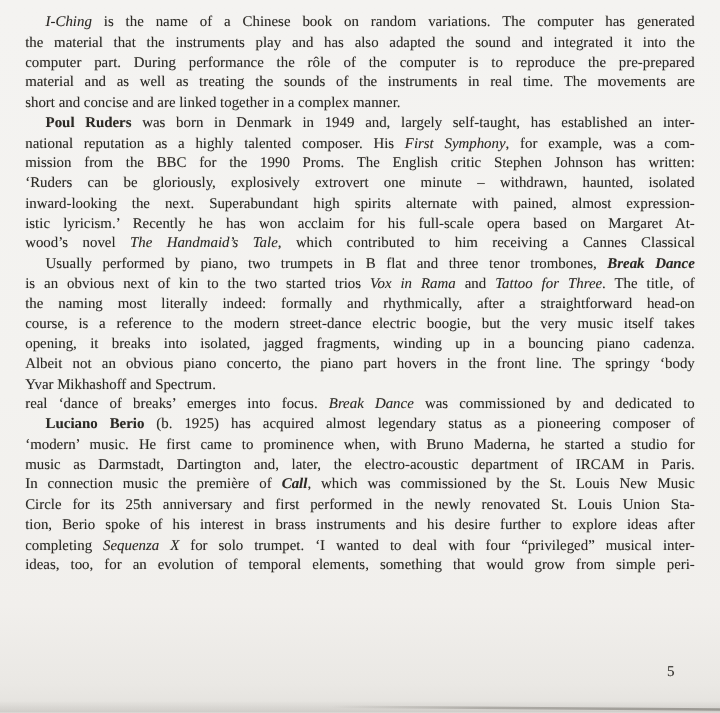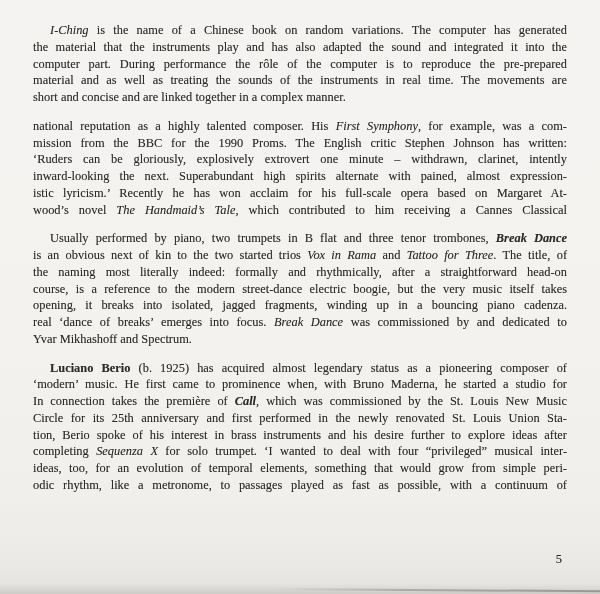--- a/index.html
+++ b/index.html
@@ -11,21 +11,21 @@
   .page {
     position: relative; width: 600px; height: 594px;
     background: linear-gradient(180deg, #f4f3f1 0%, #f3f2ef 55%, #f1efec 85%, #eae8e4 96%, #e3e1dd 100%);
     color: #2c2a26;
   }
   .text-column {
     position: absolute; top: 10px; left: 21px; width: 558px;
     font-size: 12.4px; line-height: 16.75px;
     text-shadow: 0 0 0.6px rgba(44,42,38,0.35);
   }
-  .paragraph { margin: 12px; }
+  .paragraph { margin: 0; }
   .line { text-align: justify; text-align-last: left; white-space: normal; }
   .line.just { text-align-last: justify; }
   .line.indent { text-indent: 17px; }
   .seg-i  { font-style: italic; }
   .seg-b  { font-weight: 700; }
   .seg-bi { font-weight: 700; font-style: italic; }
   .page-number-row {
     position: absolute; top: 551px; right: 38px;
     font-size: 12.5px; line-height: 16px;
     text-shadow: 0 0 0.6px rgba(44,42,38,0.35);
@@ -48,45 +48,47 @@
 <div class="page">
   <div class="text-column">
       <div class="paragraph">
         <div class="line just indent"><span class="seg-i">I-Ching</span><span class="seg-r"> is the name of a Chinese book on random variations. The computer has generated</span></div>
         <div class="line just"><span class="seg-r">the material that the instruments play and has also adapted the sound and integrated it into the</span></div>
         <div class="line just"><span class="seg-r">computer part. During performance the rôle of the computer is to reproduce the pre-prepared</span></div>
         <div class="line just"><span class="seg-r">material and as well as treating the sounds of the instruments in real time. The movements are</span></div>
         <div class="line"><span class="seg-r">short and concise and are linked together in a complex manner.</span></div>
       </div>
       <div class="paragraph">
+        <div class="line just indent"><span class="seg-b">Poul Ruders</span><span class="seg-r"> was born in Denmark in 1949 and, largely self-taught, has established an inter-</span></div>
         <div class="line just"><span class="seg-r">national reputation as a highly talented composer. His </span><span class="seg-i">First Symphony</span><span class="seg-r">, for example, was a com-</span></div>
         <div class="line just"><span class="seg-r">mission from the BBC for the 1990 Proms. The English critic Stephen Johnson has written:</span></div>
-        <div class="line just"><span class="seg-r">‘Ruders can be gloriously, explosively extrovert one minute – withdrawn, clarinet, intently</span></div>
+        <div class="line just"><span class="seg-r">‘Ruders can be gloriously, explosively extrovert one minute – withdrawn, haunted, isolated</span></div>
         <div class="line just"><span class="seg-r">inward-looking the next. Superabundant high spirits alternate with pained, almost expression-</span></div>
         <div class="line just"><span class="seg-r">istic lyricism.’ Recently he has won acclaim for his full-scale opera based on Margaret At-</span></div>
         <div class="line just"><span class="seg-r">wood’s novel </span><span class="seg-i">The Handmaid’s Tale</span><span class="seg-r">, which contributed to him receiving a Cannes Classical</span></div>
       </div>
       <div class="paragraph">
         <div class="line just indent"><span class="seg-r">Usually performed by piano, two trumpets in B flat and three tenor trombones, </span><span class="seg-bi">Break Dance</span></div>
         <div class="line just"><span class="seg-r">is an obvious next of kin to the two started trios </span><span class="seg-i">Vox in Rama</span><span class="seg-r"> and </span><span class="seg-i">Tattoo for Three</span><span class="seg-r">. The title, of</span></div>
         <div class="line just"><span class="seg-r">the naming most literally indeed: formally and rhythmically, after a straightforward head-on</span></div>
         <div class="line just"><span class="seg-r">course, is a reference to the modern street-dance electric boogie, but the very music itself takes</span></div>
         <div class="line just"><span class="seg-r">opening, it breaks into isolated, jagged fragments, winding up in a bouncing piano cadenza.</span></div>
+        <div class="line just"><span class="seg-r">Albeit not an obvious piano concerto, the piano part hovers in the front line. The springy ‘body</span></div>
+        <div class="line"><span class="seg-r">Yvar Mikhashoff and Spectrum.</span></div>
         <div class="line just"><span class="seg-r">real ‘dance of breaks’ emerges into focus. </span><span class="seg-i">Break Dance</span><span class="seg-r"> was commissioned by and dedicated to</span></div>
-        <div class="line"><span class="seg-r">Yvar Mikhashoff and Spectrum.</span></div>
       </div>
       <div class="paragraph">
         <div class="line just indent"><span class="seg-b">Luciano Berio</span><span class="seg-r"> (b. 1925) has acquired almost legendary status as a pioneering composer of</span></div>
         <div class="line just"><span class="seg-r">‘modern’ music. He first came to prominence when, with Bruno Maderna, he started a studio for</span></div>
-        <div class="line just"><span class="seg-r">In connection takes the première of </span><span class="seg-bi">Call</span><span class="seg-r">, which was commissioned by the St. Louis New Music</span></div>
+        <div class="line just"><span class="seg-r">music as Darmstadt, Dartington and, later, the electro-acoustic department of IRCAM in Paris.</span></div>
+        <div class="line just"><span class="seg-r">In connection music the première of </span><span class="seg-bi">Call</span><span class="seg-r">, which was commissioned by the St. Louis New Music</span></div>
         <div class="line just"><span class="seg-r">Circle for its 25th anniversary and first performed in the newly renovated St. Louis Union Sta-</span></div>
         <div class="line just"><span class="seg-r">tion, Berio spoke of his interest in brass instruments and his desire further to explore ideas after</span></div>
         <div class="line just"><span class="seg-r">completing </span><span class="seg-i">Sequenza X</span><span class="seg-r"> for solo trumpet. ‘I wanted to deal with four “privileged” musical inter-</span></div>
         <div class="line just"><span class="seg-r">ideas, too, for an evolution of temporal elements, something that would grow from simple peri-</span></div>
-        <div class="line just"><span class="seg-r">odic rhythm, like a metronome, to passages played as fast as possible, with a continuum of</span></div>
       </div>
     </div>
   <div class="page-number-row">
     <span>5</span>
   </div>
   <div class="edge-shade"></div>
   <div class="edge-line"></div>
 </div>
 
 </body></html>

